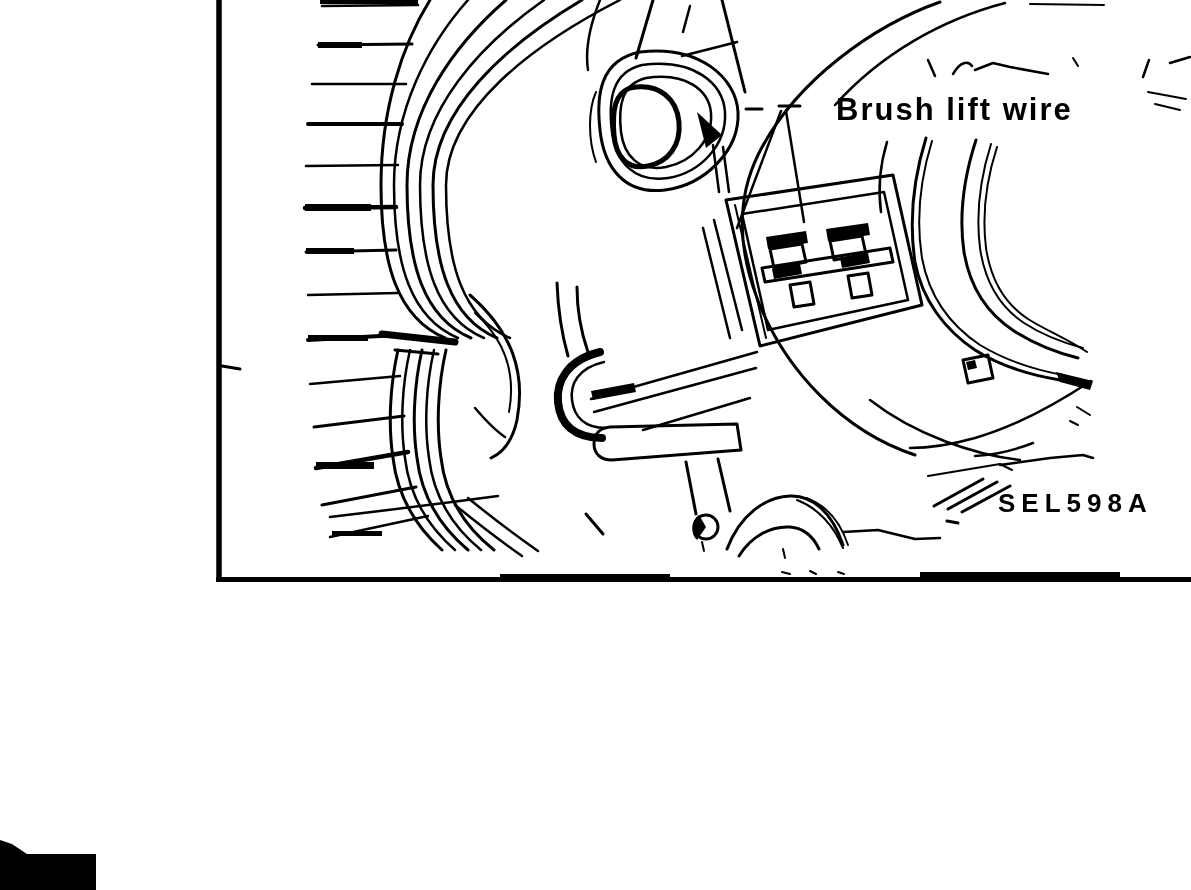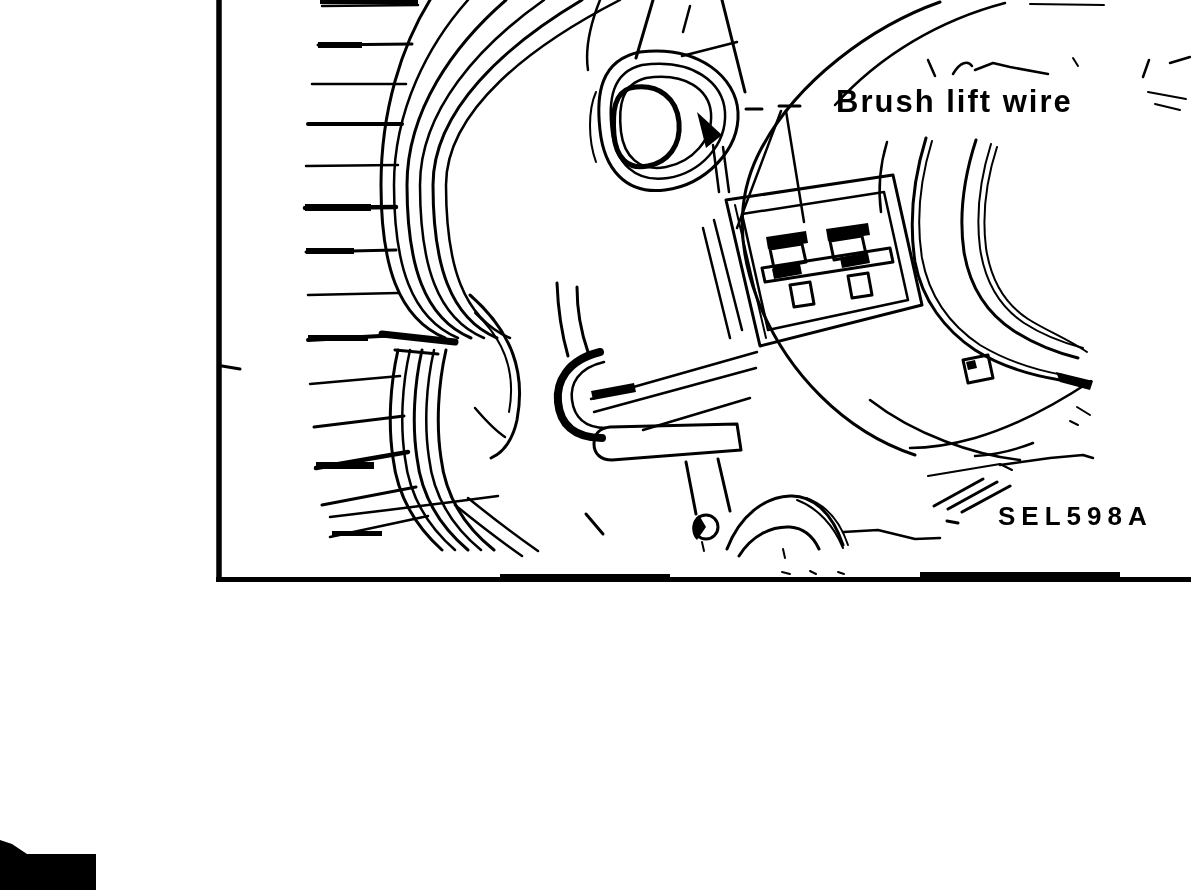--- a/index.html
+++ b/index.html
@@ -1,21 +1,21 @@
 <!DOCTYPE html>
 <html><head>
 <meta charset="utf-8">
 <style>
   html,body{margin:0;padding:0;background:#ffffff;}
   #stage{position:relative;width:1191px;height:890px;background:#fff;overflow:hidden;
          font-family:"Liberation Sans", sans-serif;}
   #artwork{position:absolute;left:0;top:0;}
   .fig-label{position:absolute;color:#000;white-space:nowrap;font-weight:700;}
-  #part-label{left:836px;top:84px;font-size:31px;letter-spacing:2px;}
-  #figure-code{left:998px;top:501px;font-size:26px;letter-spacing:6px;}
+  #part-label{left:836px;top:92px;font-size:31px;letter-spacing:2px;}
+  #figure-code{left:998px;top:488px;font-size:26px;letter-spacing:6px;}
 </style>
 </head>
 <body>
 
 <div id="stage">
 
   <svg id="artwork" width="1191" height="890" viewBox="0 0 1191 890" fill="none" stroke="#000" stroke-linecap="round" stroke-linejoin="round">
 
     <g>
       <path d="M219,0 L219,578" stroke-width="5.5"></path>

